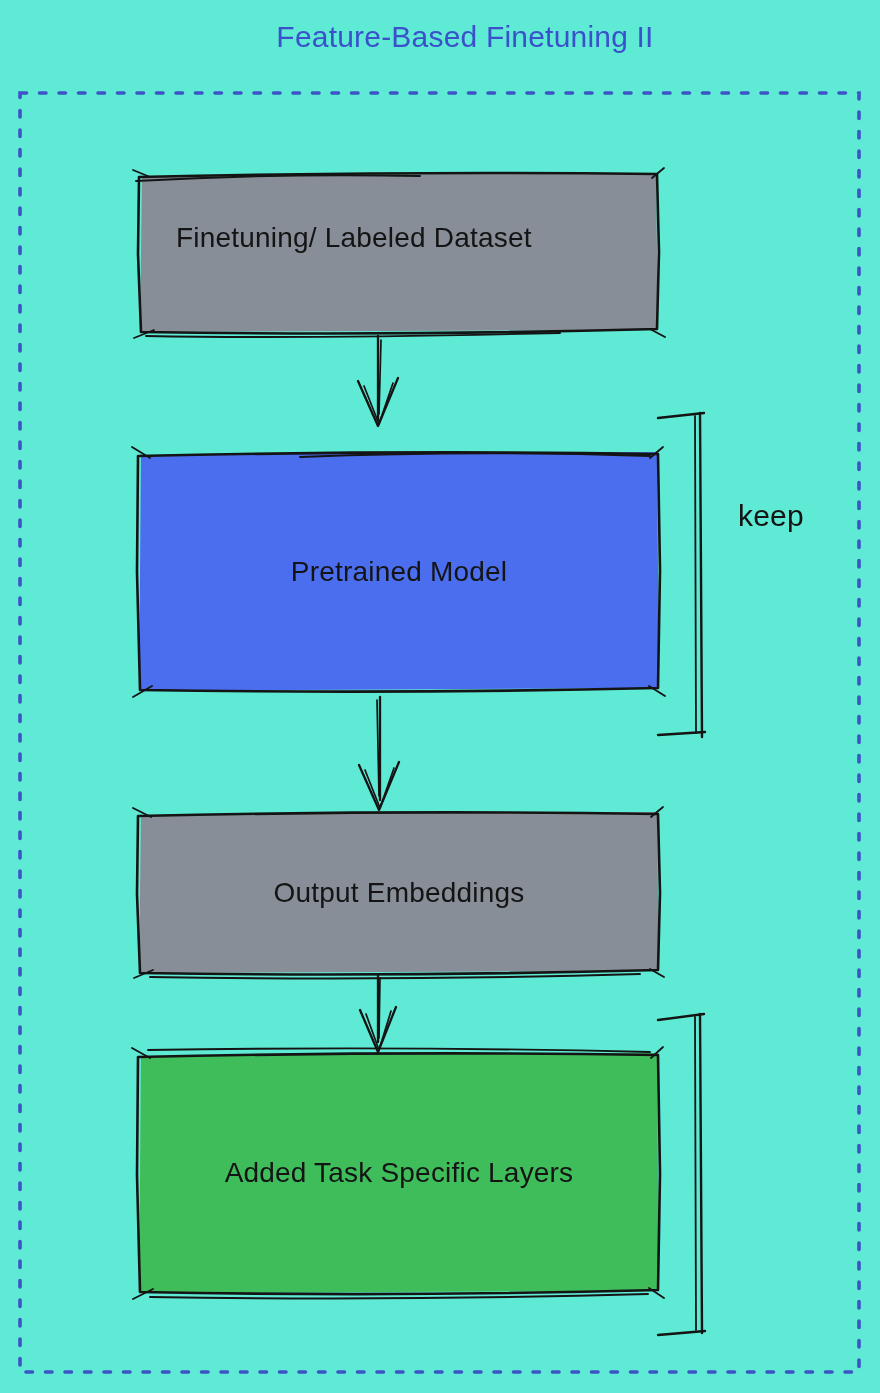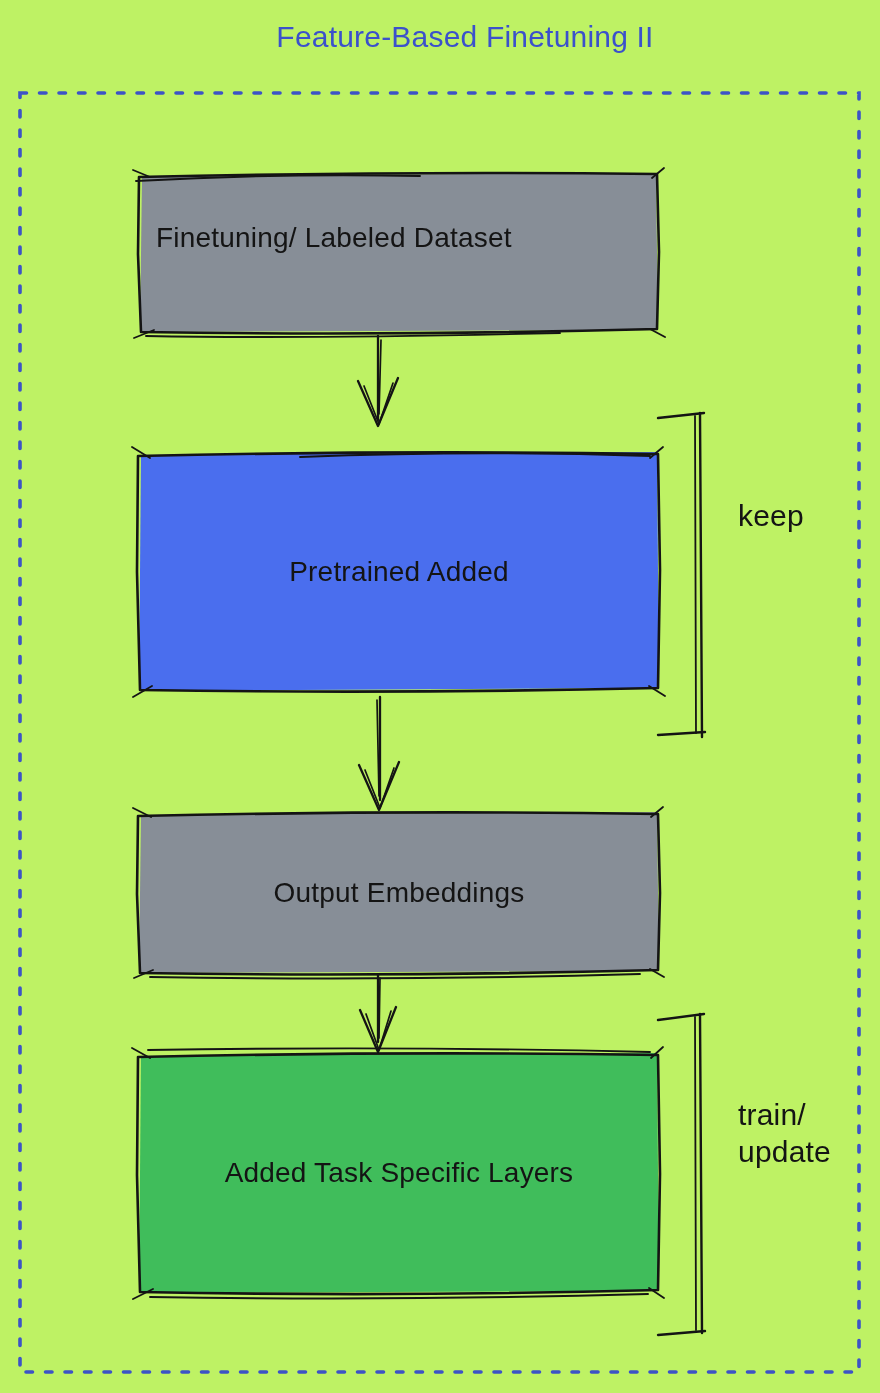--- a/index.html
+++ b/index.html
@@ -5,21 +5,21 @@
   html, body {
     margin: 0;
     padding: 0;
     background: #ffffff;
     font-family: "Liberation Sans", "DejaVu Sans", sans-serif;
   }
   .stage {
     position: relative;
     width: 880px;
     height: 1393px;
-    background: #bef264;
+    background: #5eead4;
     overflow: hidden;
   }
   .title {
     position: absolute;
     left: 50px;
     top: 20px;
     width: 830px;
     text-align: center;
     font-size: 30px;
     color: var(--title-blue, #3B51CB);
@@ -39,21 +39,21 @@
     display: flex;
     align-items: center;
     justify-content: center;
     color: #141414;
     font-size: 28px;
     letter-spacing: 0.2px;
     white-space: nowrap;
     pointer-events: none;
   }
   .node-label.l1 { left: 140px; top: 172px; width: 518px; height: 161px;
-                   justify-content: flex-start; padding-left: 16px; padding-bottom: 30px;
+                   justify-content: flex-start; padding-left: 36px; padding-bottom: 30px;
                    box-sizing: border-box; }
   .node-label.l2 { left: 140px; top: 452px; width: 518px; height: 239px; }
   .node-label.l3 { left: 140px; top: 812px; width: 518px; height: 161px; }
   .node-label.l4 { left: 140px; top: 1053px; width: 518px; height: 240px; }
   .bracket-label {
     position: absolute;
     left: 738px;
     width: 135px;
     color: #141414;
     font-size: 30px;
@@ -136,25 +136,21 @@
 
     <g>
       <path class="ink" stroke-width="2.4" d="M658,1020 L704,1014"></path>
       <path class="ink" stroke-width="2.4" d="M700,1014 L702,1333"></path>
       <path class="ink" stroke-width="1.8" d="M695,1017 L696,1330"></path>
       <path class="ink" stroke-width="2.4" d="M658,1335 L705,1331"></path>
     </g>
   </svg>
 
   <div class="node-label l1">Finetuning/ Labeled Dataset</div>
-  <div class="node-label l2">Pretrained Added</div>
+  <div class="node-label l2">Pretrained Model</div>
   <div class="node-label l3">Output Embeddings</div>
   <div class="node-label l4">Added Task Specific Layers</div>
 
   <div class="bracket-label a1">
     <div>keep</div>
   </div>
-  <div class="bracket-label a2">
-    <div>train/</div>
-    <div>update</div>
-  </div>
 
 </div>
 
 </body></html>

